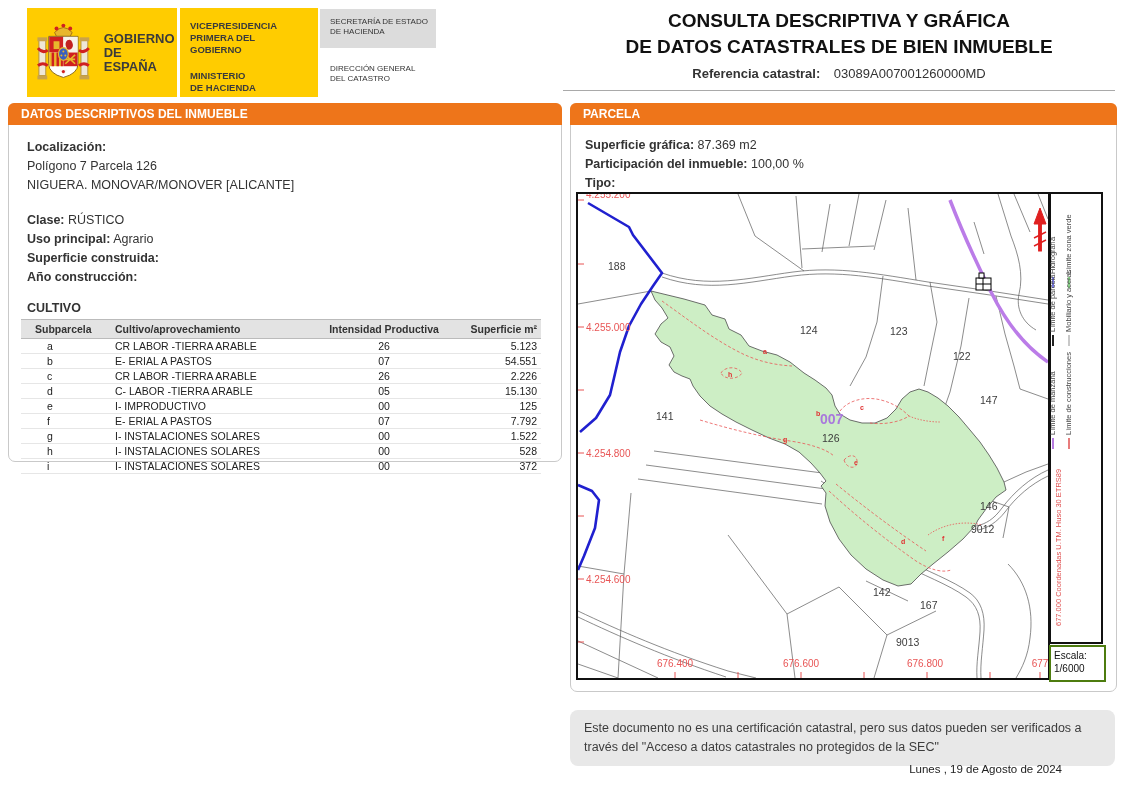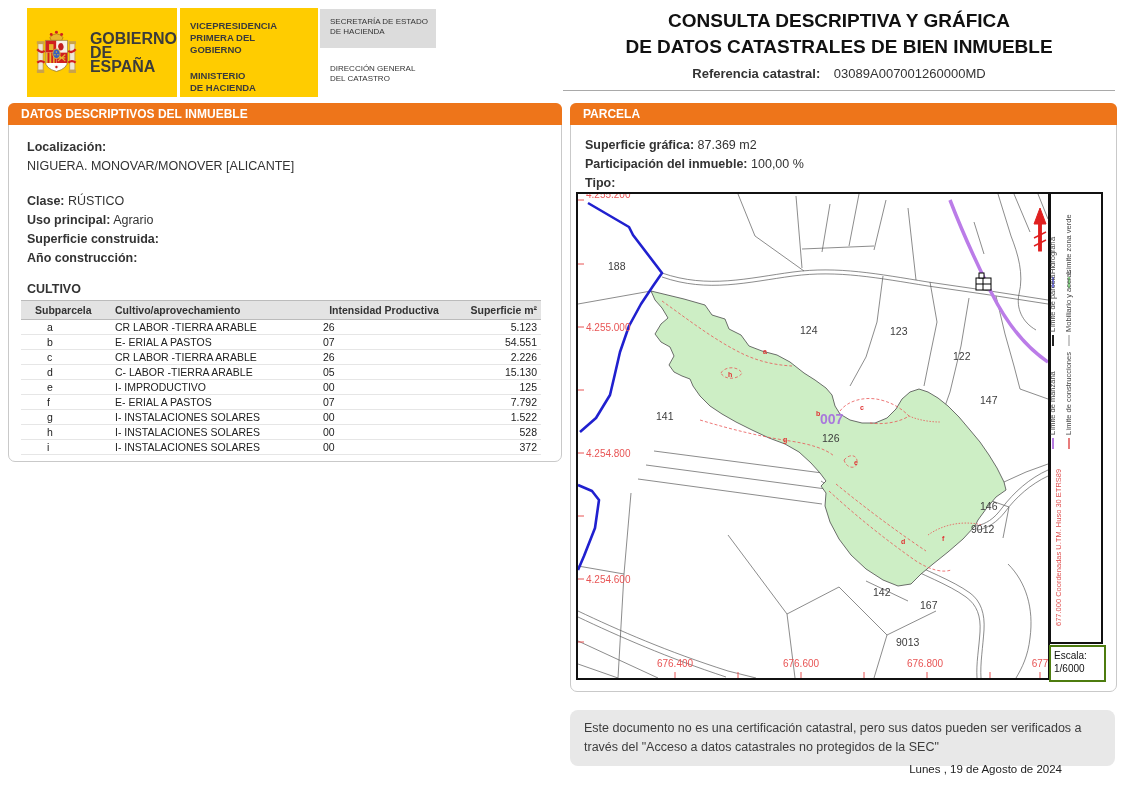--- a/index.html
+++ b/index.html
@@ -3,21 +3,21 @@
 <meta charset="utf-8">
 <style>
   html,body{margin:0;padding:0;background:#fff;}
   .page{position:relative;width:1122px;height:785px;background:#fff;
         font-family:"Liberation Sans", sans-serif;color:#333;overflow:hidden;}
 
   
   .logo-block{position:absolute;left:27px;top:8px;width:291px;height:89px;background:#FFCC00;display:flex;}
   .logo-left{width:150px;display:flex;align-items:center;}
   .coat{margin-left:8px;}
-  .gob-text{font-size:16px;font-weight:bold;color:#3b3b3b;line-height:14px;margin-left:12px;}
+  .gob-text{font-size:13px;font-weight:bold;color:#3b3b3b;line-height:14px;margin-left:12px;}
   .logo-sep{width:3px;background:#fff;height:89px;}
   .ministry{flex:1;padding:12px 16px 0 10px;font-size:9.5px;font-weight:bold;color:#3b3b3b;line-height:12px;}
   .ministry .blk2{margin-top:14px;}
   .secretaria-box{position:absolute;left:320px;top:9px;width:116px;height:39px;background:#DCDCDC;
                   font-size:8px;color:#333;line-height:10px;padding:8px 0 0 10px;box-sizing:border-box;}
   .direccion{position:absolute;left:330px;top:64px;font-size:8px;color:#333;line-height:10px;}
 
   .title-block{position:absolute;left:563px;top:8px;width:552px;text-align:center;}
   .title-block .t1,.title-block .t2{font-size:19px;font-weight:bold;color:#111;line-height:26px;}
   .ref-line{margin-top:6px;font-size:13px;padding-bottom:9px;border-bottom:1px solid #a9a9a9;}
@@ -38,21 +38,21 @@
 
   table.cultivo{width:520px;border-collapse:collapse;font-size:10.5px;margin-left:-6px;}
   table.cultivo thead th{background:#E3E3E3;font-weight:bold;padding:3px 2px;border-top:1px solid #bbb;border-bottom:1px solid #bbb;}
   table.cultivo th.col0{width:74px;text-align:left;padding-left:14px;}
   table.cultivo th.col1{text-align:left;padding-left:4px;}
   table.cultivo th.col2{width:122px;text-align:center;}
   table.cultivo th.col3{width:88px;text-align:right;padding-right:4px;}
   table.cultivo td{padding:0px 2px;line-height:14px;border-bottom:1px solid #e6e6e6;color:#222;}
   table.cultivo td.col0{text-align:left;padding-left:26px;}
   table.cultivo td.col1{padding-left:4px;}
-  table.cultivo td.col2{}
+  table.cultivo td.col2{text-align:center;}
   table.cultivo td.col3{text-align:right;padding-right:4px;}
 
   .rp-body{padding:11px 0 0 14px;font-size:12.5px;}
 
   
   .map-box{position:absolute;left:5px;top:88px;width:470px;height:484px;border:2px solid #111;background:#fff;}
   .legend-strip{position:absolute;left:478px;top:88px;width:50px;height:448px;border:2px solid #111;background:#fff;}
   .lg-item{position:absolute;transform:rotate(-90deg);transform-origin:left bottom;white-space:nowrap;
            font-size:7.5px;color:#444;}
   .lg-sample{display:inline-block;width:11px;height:2px;margin-right:3px;vertical-align:middle;}
@@ -152,20 +152,21 @@
     <div class="ref-line">
       <span class="lbl">Referencia catastral:</span>
       <span>03089A007001260000MD</span>
     </div>
   </div>
 
   <div id="left-panel" class="panel">
     <div class="panel-header">DATOS DESCRIPTIVOS DEL INMUEBLE</div>
     <div class="lp-body">
       <div class="fld"><b>Localización:</b></div>
+      <div class="fld">Polígono 7 Parcela 126</div>
       <div class="fld">NIGUERA. MONOVAR/MONOVER [ALICANTE]</div>
       <div class="gap"></div>
       <div class="fld"><b>Clase:</b> <span>RÚSTICO</span></div>
       <div class="fld"><b>Uso principal:</b> <span>Agrario</span></div>
       <div class="fld"><b>Superficie construida:</b> <span></span></div>
       <div class="fld"><b>Año construcción:</b> <span></span></div>
       <div class="cultivo-title">CULTIVO</div>
       <table class="cultivo">
         <thead>
             <tr>

